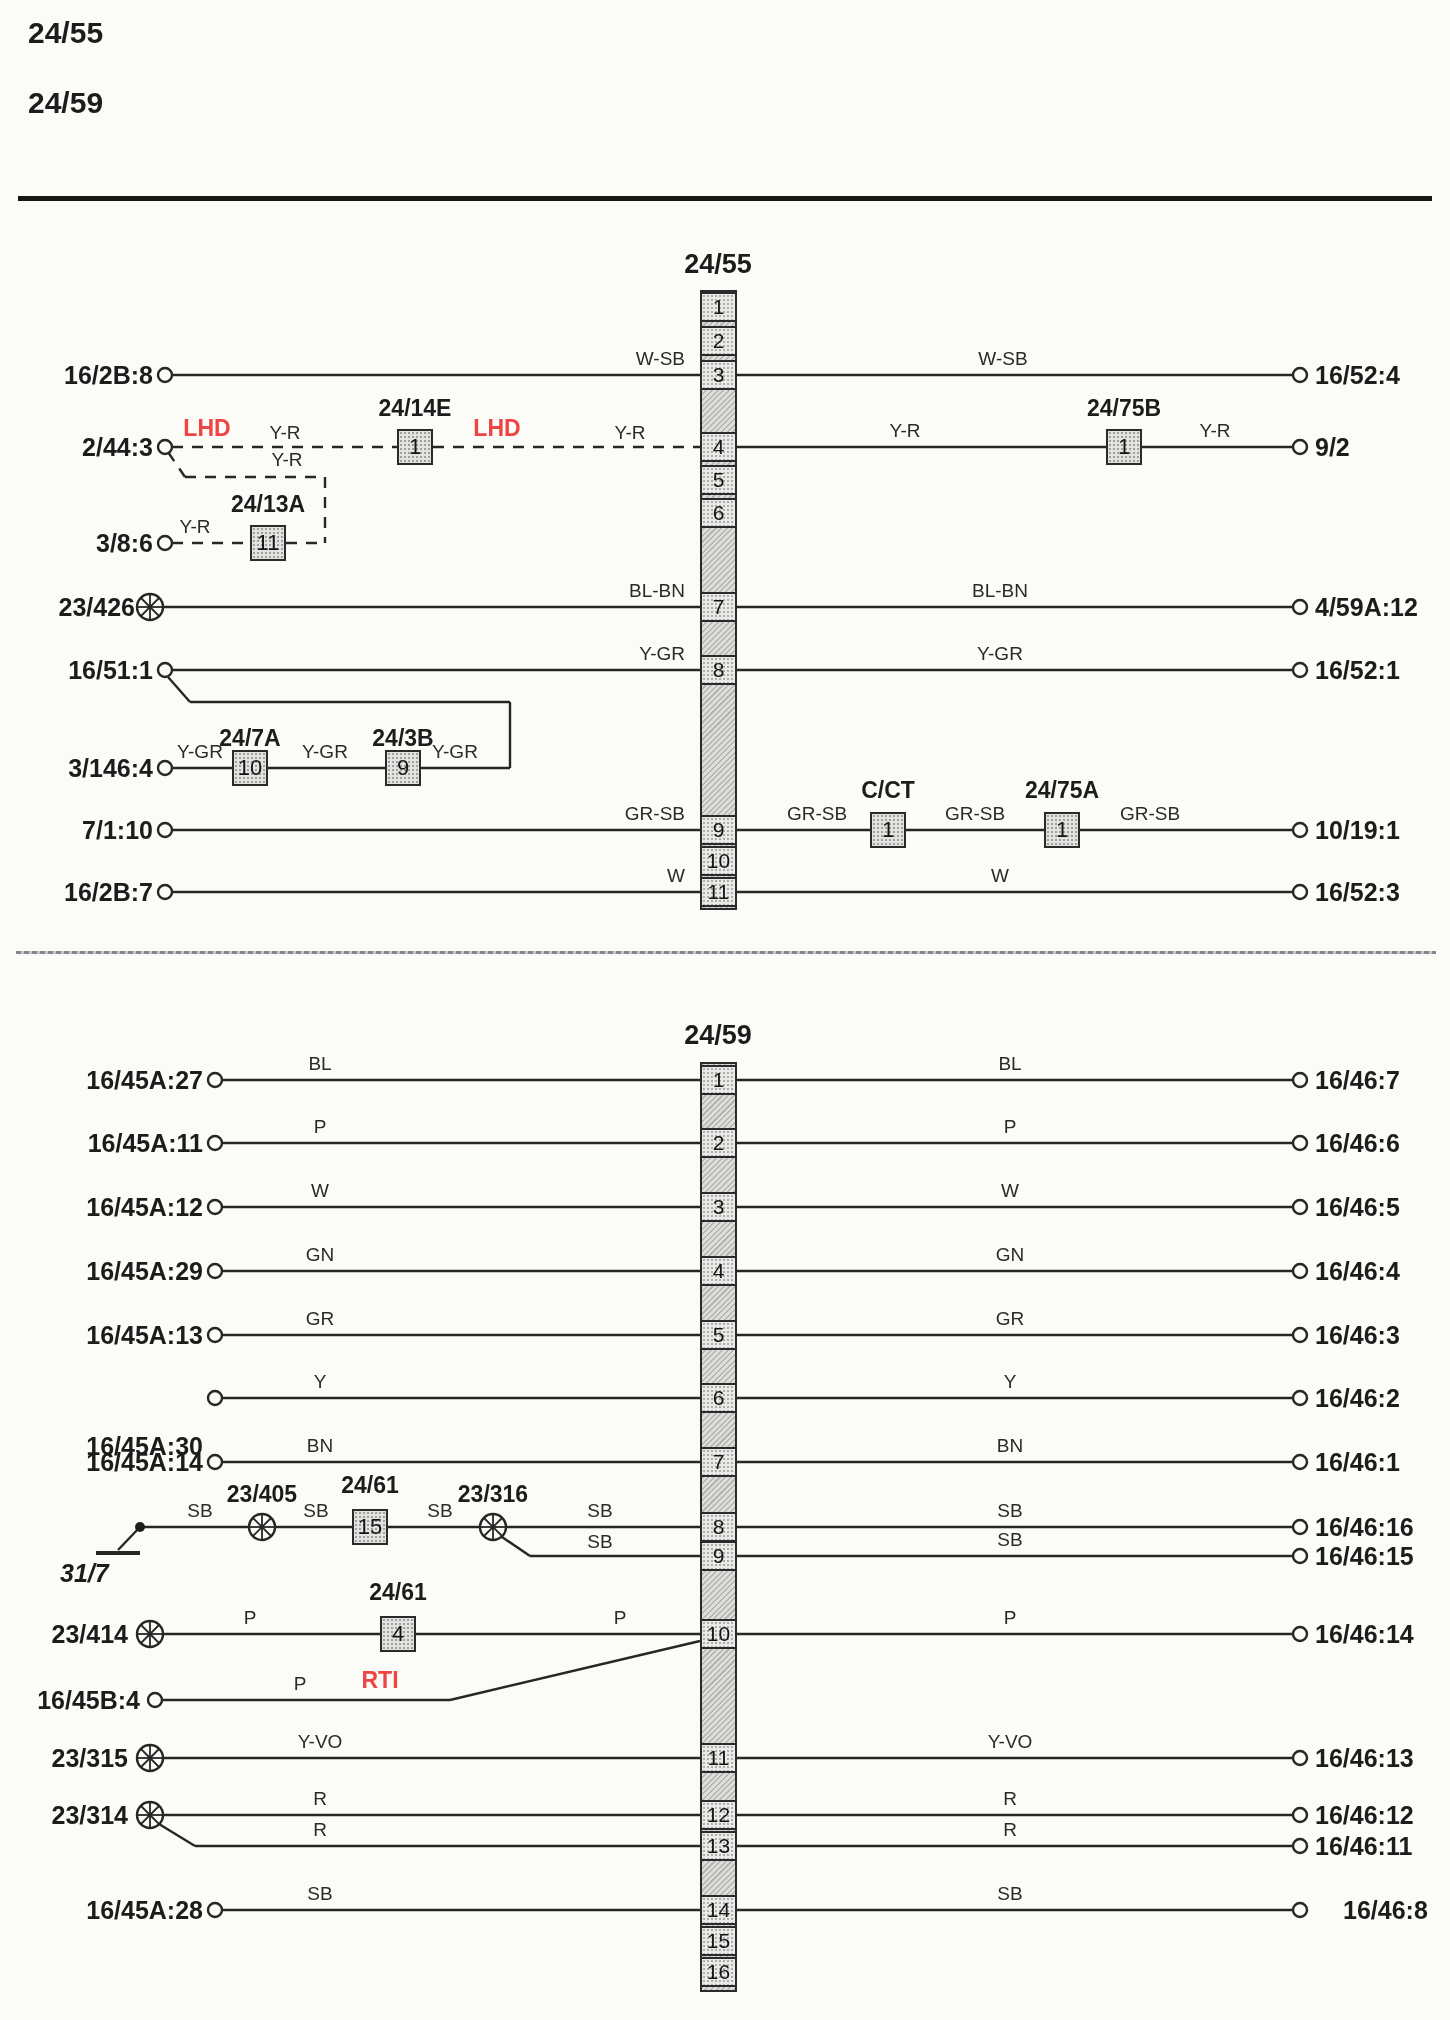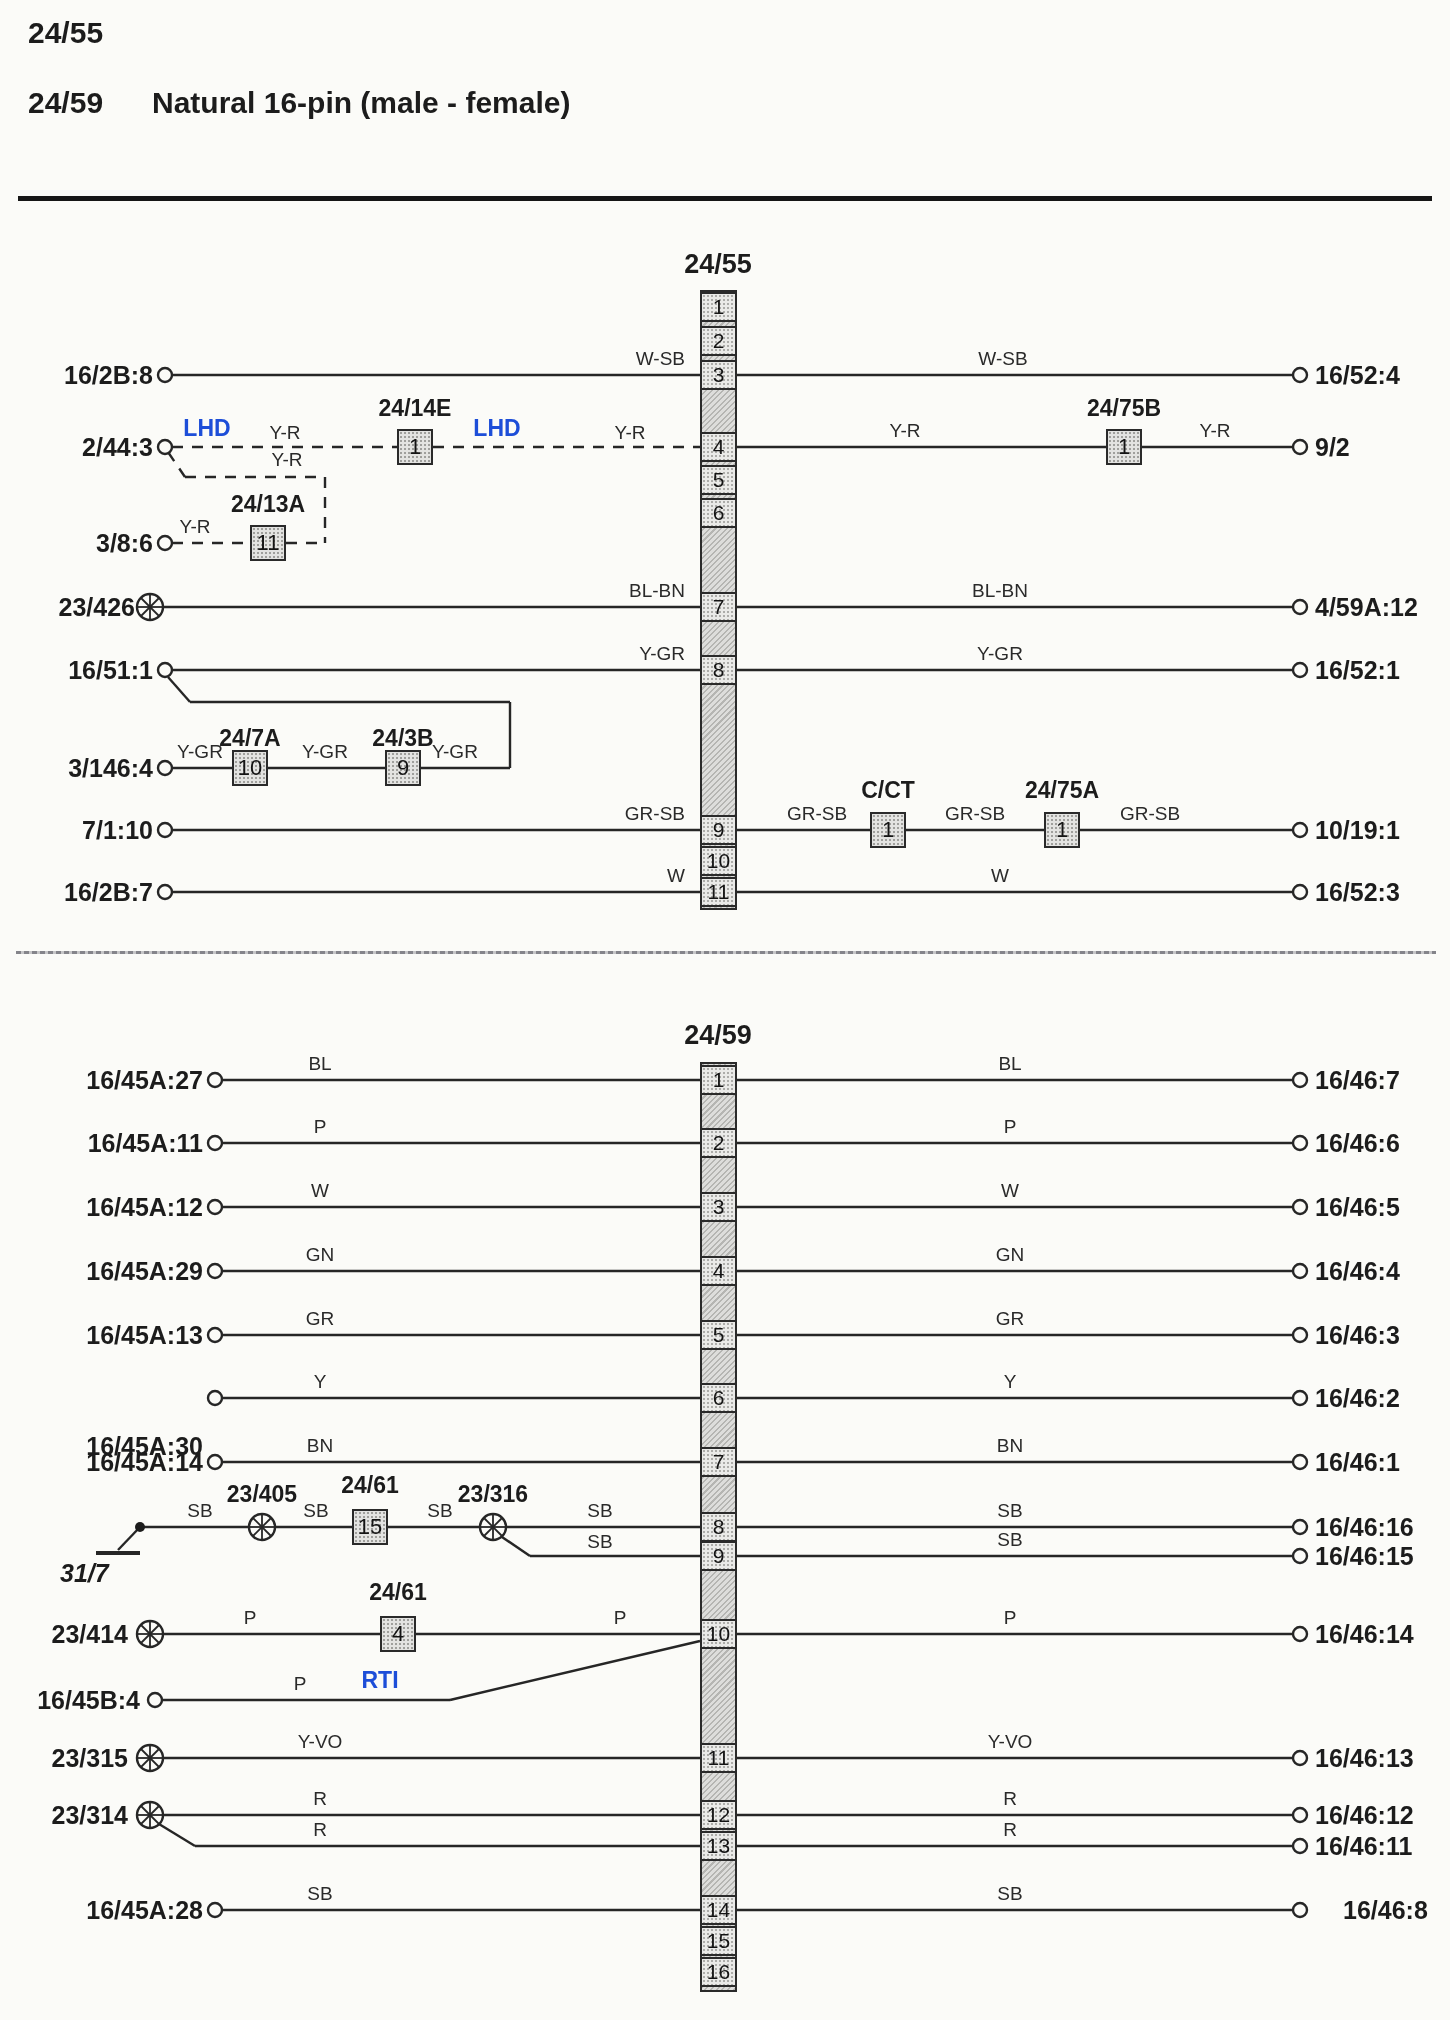--- a/index.html
+++ b/index.html
@@ -11,21 +11,21 @@
   .hr1{position:absolute;left:18px;top:196px;width:1414px;height:5px;background:#161616;}
   .hr2{position:absolute;left:16px;top:951px;width:1420px;height:3px;
        background:repeating-linear-gradient(90deg,#84848a 0 5px,#c6c6c8 5px 8px);}
   
   .ep{position:absolute;font-weight:bold;font-size:25px;line-height:26px;white-space:nowrap;}
   .ep.r{text-align:right;}
   
   .wl{position:absolute;font-size:19px;line-height:20px;white-space:nowrap;color:#2a2a2a;}
   .wl.c{text-align:center;}
   .wl.r{text-align:right;}
-  .wl.b{font-weight:bold;font-size:23px;color:#1d4ed8;}
+  .wl.b{font-weight:bold;font-size:23px;color:#ef4444;}
   
   .cl{position:absolute;font-weight:bold;font-size:23px;line-height:24px;text-align:center;white-space:nowrap;width:120px;}
   
   .cbox{position:absolute;width:36px;height:36px;box-sizing:border-box;border:2px solid #2a2a2a;
         background-color:#e3e3e1;background-image:radial-gradient(#9f9f9c 1px,transparent 1.3px);
         background-size:4px 4px;text-align:center;font-size:22px;line-height:31px;color:#141414;}
   
   .strip{position:absolute;left:700px;width:37px;box-sizing:border-box;border:2px solid #2a2a2a;
          background-color:#dddddb;
          background-image:repeating-linear-gradient(135deg,#b5b5b2 0 1.5px,transparent 1.5px 4px);}
@@ -42,21 +42,20 @@
   svg .dot{fill:#1c1c1c;stroke:none;}
   svg .gbar{stroke-width:4;}
 </style>
 </head>
 <body>
 
 <div id="page">
 
   <div class="hid" style="left:28px;top:16px;">24/55</div>
   <div class="hid" style="left:28px;top:86px;">24/59</div>
-  <div class="htx" style="left:152px;top:86px;">Natural 16-pin (male - female)</div>
   <div class="hr1"></div>
   <div class="hr2"></div>
 
   <svg width="1450" height="2020" viewBox="0 0 1450 2020">
 
     <line x1="172" y1="375" x2="700" y2="375"></line>
     <line x1="737" y1="375" x2="1292" y2="375"></line>
     <line class="dash" x1="172" y1="447" x2="397" y2="447"></line>
     <line class="dash" x1="433" y1="447" x2="700" y2="447"></line>
     <line x1="737" y1="447" x2="1106" y2="447"></line>

